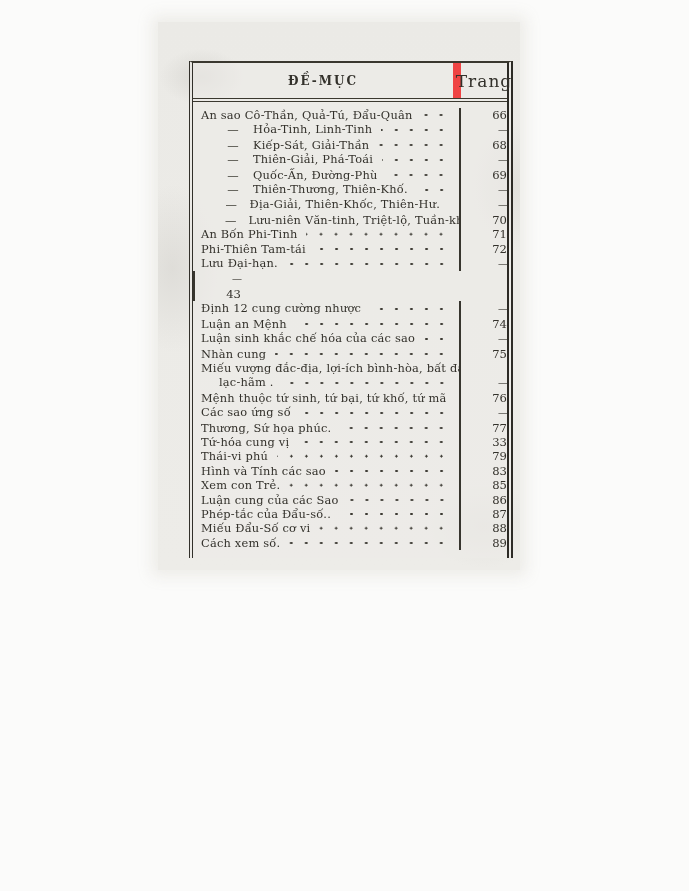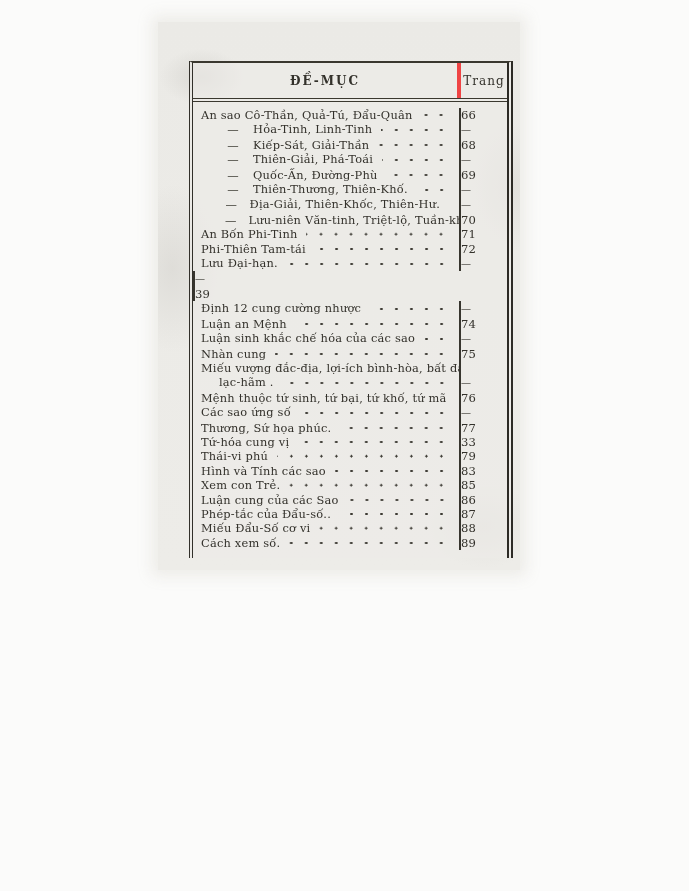--- a/index.html
+++ b/index.html
@@ -52,25 +52,25 @@
     flex: 1;
     display: flex;
     align-items: center;
     justify-content: center;
     font-size: 12px;
     letter-spacing: 2px;
     font-weight: bold;
   }
   .th-page {
     width: 46px;
-    border-left: 4px solid #ef4444;
+    border-left: 8px solid #ef4444;
     display: flex;
     align-items: center;
     justify-content: center;
-    font-size: 12px;
+    font-size: 17px;
     letter-spacing: 1px;
   }
   .tbody { padding: 6px 0 8px 0; }
   .row {
     display: flex;
     align-items: stretch;
     min-height: 14.4px;
     font-size: 11.4px;
     line-height: 14.4px;
   }
@@ -97,21 +97,21 @@
     margin: 0 10px 0 9px;
     background-image: radial-gradient(circle, #3d3b34 1.05px, rgba(61,59,52,0) 1.35px);
     background-size: 15px 14.4px;
     background-position: right 72%;
     background-repeat: repeat-x;
   }
   .no-leader .leader { background: none; }
   .cell-page {
     width: 46px;
     border-left: 2px solid #37352e;
-    text-align: left;
+    text-align: right;
     font-size: 11.6px;
   }
   .cell-page .dash { letter-spacing: -1px; font-size: 10px; }
   .label { letter-spacing: .2px; }
 </style>
 </head>
 <body>
 
 <div class="stage">
   <div class="paper"></div>
@@ -219,21 +219,21 @@
       <span class="leader"></span>
     </div>
     <div class="cell-page"><span class="dash">—</span></div>
   </div>
 
   <div class="row">
     <div class="cell-page"><span class="dash">—</span></div>
   </div>
 
   <div class="row">
-    <div class="cell-page">39</div>
+    <div class="cell-page">43</div>
   </div>
 
   <div class="row">
     <div class="cell-topic">
 
       <span class="label">Định 12 cung cường nhược</span>
       <span class="leader"></span>
     </div>
     <div class="cell-page"><span class="dash">—</span></div>
   </div>

